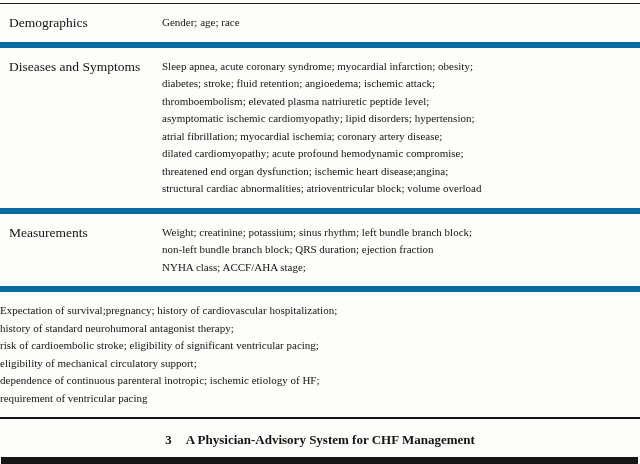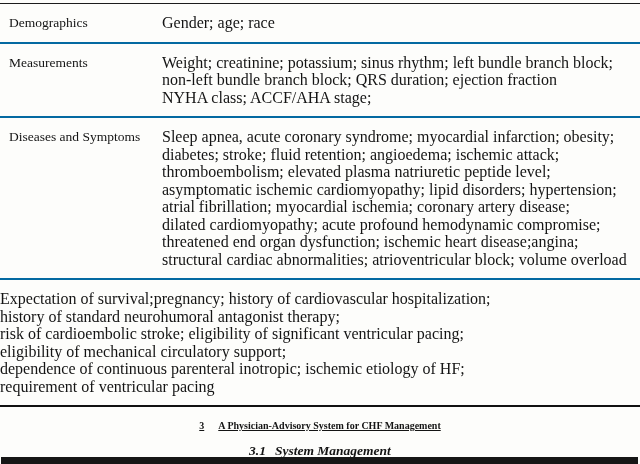--- a/index.html
+++ b/index.html
@@ -16,47 +16,46 @@
     overflow: hidden;
     background: #fdfdfb;
   }
   .paper-table {
     margin-top: 3px;
     border-top: 1px solid #1c1c1c;
   }
   .trow {
     display: flex;
     align-items: flex-start;
-    border-bottom: 2px solid #0369a1;
+    border-bottom: 6px solid #0369a1;
     padding: 10px 0 10px 0;
   }
   .trow.last {
     border-bottom: 2px solid #111;
   }
   .cat {
     width: 162px;
     box-sizing: border-box;
     padding-left: 9px;
     font-size: 13.5px;
     line-height: 17.5px;
     flex: 0 0 auto;
   }
   .content {
     flex: 1 1 auto;
-    font-size: 16px;
+    font-size: 11px;
     line-height: 17.5px;
     white-space: pre-line;
     padding-right: 4px;
   }
   .section-heading {
     margin-top: 13px;
     text-align: center;
     font-weight: bold;
-    font-size: 10px;
-    text-decoration: underline;
+    font-size: 13px;
   }
   .section-heading .num {
     margin-right: 14px;
   }
   .sub-heading {
     margin-top: 12px;
     text-align: center;
     font-weight: bold;
     font-style: italic;
     font-size: 13.5px;
@@ -81,36 +80,36 @@
 <div class="page">
 
   <div class="paper-table">
 
     <div class="trow">
       <div class="cat">Demographics</div>
       <div class="content">Gender; age; race</div>
     </div>
 
     <div class="trow">
-      <div class="cat">Measurements</div>
-      <div class="content">Weight; creatinine; potassium; sinus rhythm; left bundle branch block;
-non-left bundle branch block; QRS duration; ejection fraction
-NYHA class; ACCF/AHA stage;</div>
-    </div>
-
-    <div class="trow">
       <div class="cat">Diseases and Symptoms</div>
       <div class="content">Sleep apnea, acute coronary syndrome; myocardial infarction; obesity;
 diabetes; stroke; fluid retention; angioedema; ischemic attack;
 thromboembolism; elevated plasma natriuretic peptide level;
 asymptomatic ischemic cardiomyopathy; lipid disorders; hypertension;
 atrial fibrillation; myocardial ischemia; coronary artery disease;
 dilated cardiomyopathy; acute profound hemodynamic compromise;
 threatened end organ dysfunction; ischemic heart disease;angina;
 structural cardiac abnormalities; atrioventricular block; volume overload</div>
+    </div>
+
+    <div class="trow">
+      <div class="cat">Measurements</div>
+      <div class="content">Weight; creatinine; potassium; sinus rhythm; left bundle branch block;
+non-left bundle branch block; QRS duration; ejection fraction
+NYHA class; ACCF/AHA stage;</div>
     </div>
 
     <div class="trow last">
       <div class="content">Expectation of survival;pregnancy; history of cardiovascular hospitalization;
 history of standard neurohumoral antagonist therapy;
 risk of cardioembolic stroke; eligibility of significant ventricular pacing;
 eligibility of mechanical circulatory support;
 dependence of continuous parenteral inotropic; ischemic etiology of HF;
 requirement of ventricular pacing</div>
     </div>

